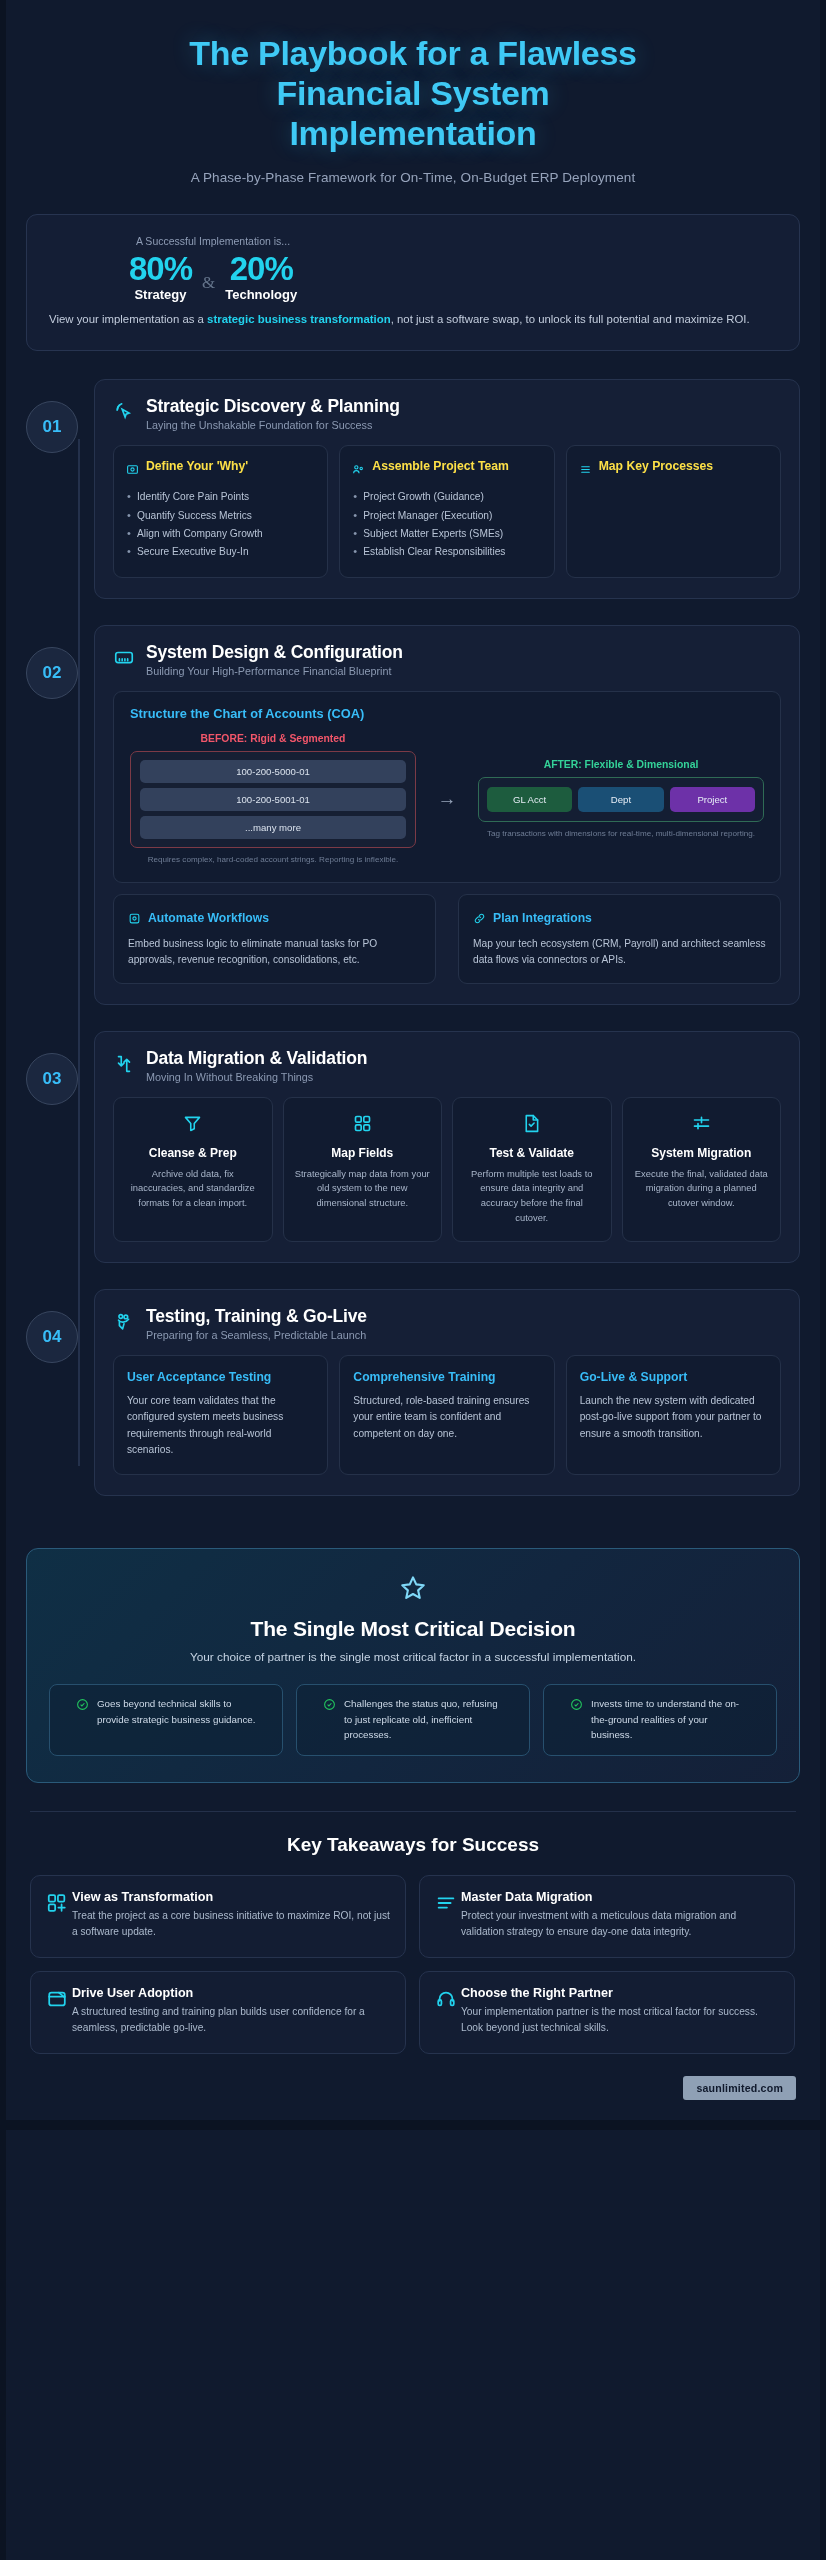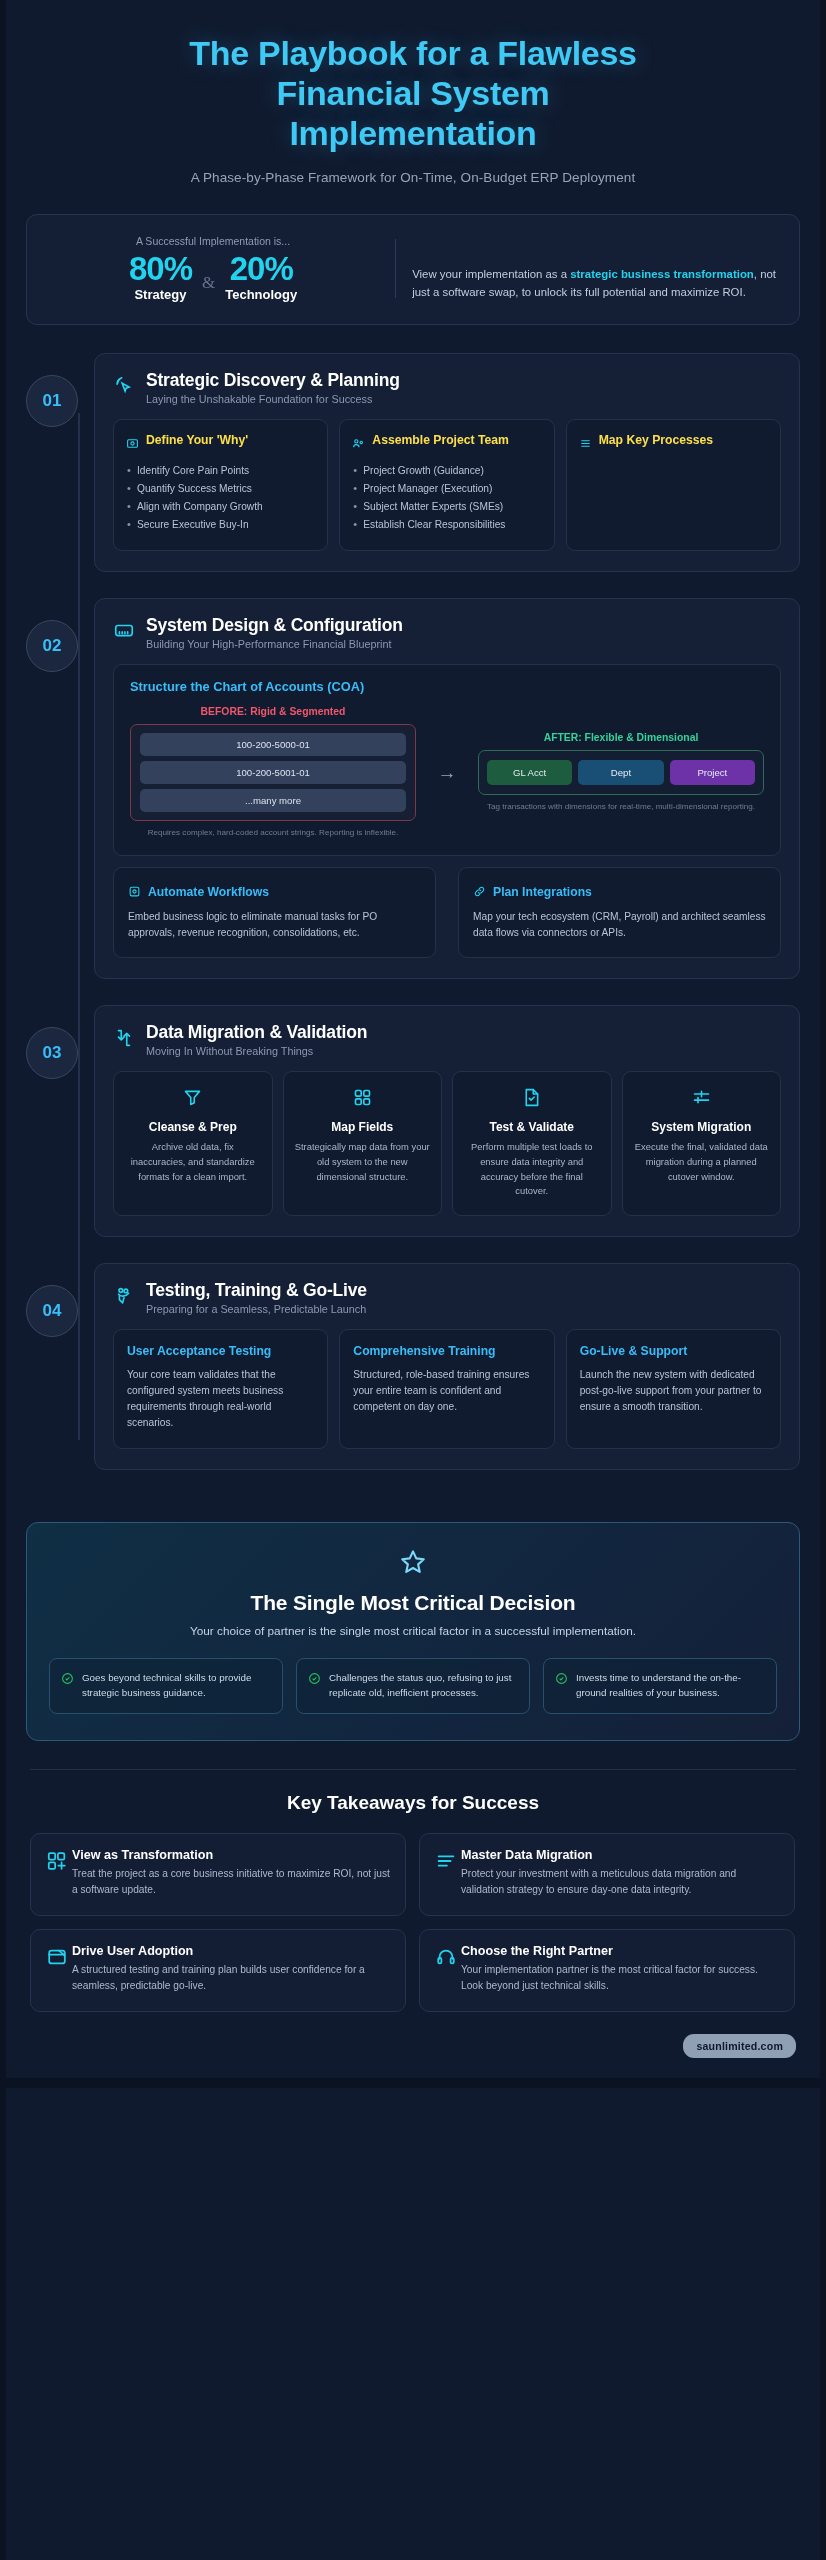--- a/index.html
+++ b/index.html
@@ -40,21 +40,22 @@
   }
 
   
   .stats-box {
     margin: 29px 26px 0;
     border: 1px solid #273450;
     border-radius: 11px;
     background: #141e35;
     padding: 20px 22px 22px;
     display: flex;
-    align-items: flex-end;
+    align-items: flex-start;
+    flex-direction: column;
   }
   .stats-left { width: 47%; text-align: center; padding-right: 14px; }
   .stats-kicker { font-size: 10.5px; color: #8e9cb5; margin-bottom: 5px; }
   .stats-row { display: flex; align-items: flex-end; justify-content: center; gap: 4px; }
   .stat { text-align: center; padding: 0 6px; }
   .stat-num {
     font-size: 33px; font-weight: 700; color: #22d3ee; line-height: 1.02;
     letter-spacing: -1px;
   }
   .stat-label { font-size: 13px; font-weight: 700; color: #ffffff; margin-top: 1px; }
@@ -180,21 +181,21 @@
     padding: 24px 22px 26px;
     background: linear-gradient(135deg, #0f2f45 0%, #12263f 55%, #142038 100%);
     text-align: center;
   }
   .crit-star { color: #7fd8f7; margin-bottom: 10px; }
   .crit-title { font-size: 21px; font-weight: 700; color: #ffffff; letter-spacing: -0.2px; }
   .crit-sub { font-size: 11.8px; color: #c5d3e3; margin-top: 9px; }
   .crit-row { display: flex; gap: 13px; margin-top: 20px; }
   .crit-item {
     flex: 1; background: rgba(12,32,52,0.55); border: 1px solid #27506e;
-    border-radius: 8px; padding: 11px 11px 12px;
+    border-radius: 8px; padding: 11px 26px 12px;
     display: flex; gap: 8px; text-align: left;
   }
   .crit-check { flex: 0 0 auto; color: #22c55e; margin-top: 1px; }
   .crit-text { font-size: 9.8px; color: #cfdbe9; line-height: 1.58; }
 
   
   .tk-divider { height: 1px; background: #24304a; margin: 28px 30px 0; }
   .tk-title { text-align: center; font-size: 19px; font-weight: 700; color: #ffffff; margin-top: 22px; }
   .tk-grid { display: flex; flex-wrap: wrap; gap: 13px; margin: 19px 30px 0; }
   .tk-card {
@@ -204,21 +205,21 @@
     display: flex; gap: 4px;
   }
   .tk-ico { flex: 0 0 auto; color: #22d3ee; margin-top: 2px; }
   .tk-h { font-size: 12.6px; font-weight: 700; color: #ffffff; margin-bottom: 4px; }
   .tk-t { font-size: 10.2px; color: #acbacd; line-height: 1.58; }
 
   
   .footer { display: flex; justify-content: flex-end; padding: 22px 30px 20px; }
   .brand {
     background: #8fa0b5; color: #10192c; font-size: 10.6px; font-weight: 700;
-    padding: 6px 13px; border-radius: 11px; letter-spacing: 0.2px;
+    padding: 6px 13px; border-radius: 3px; letter-spacing: 0.2px;
   }
   .bottombar { height: 10px; background: #0b1322; }
 </style>
 </head>
 <body>
 
 <div class="page">
   <div class="edge-l"></div>
   <div class="edge-r"></div>
 

